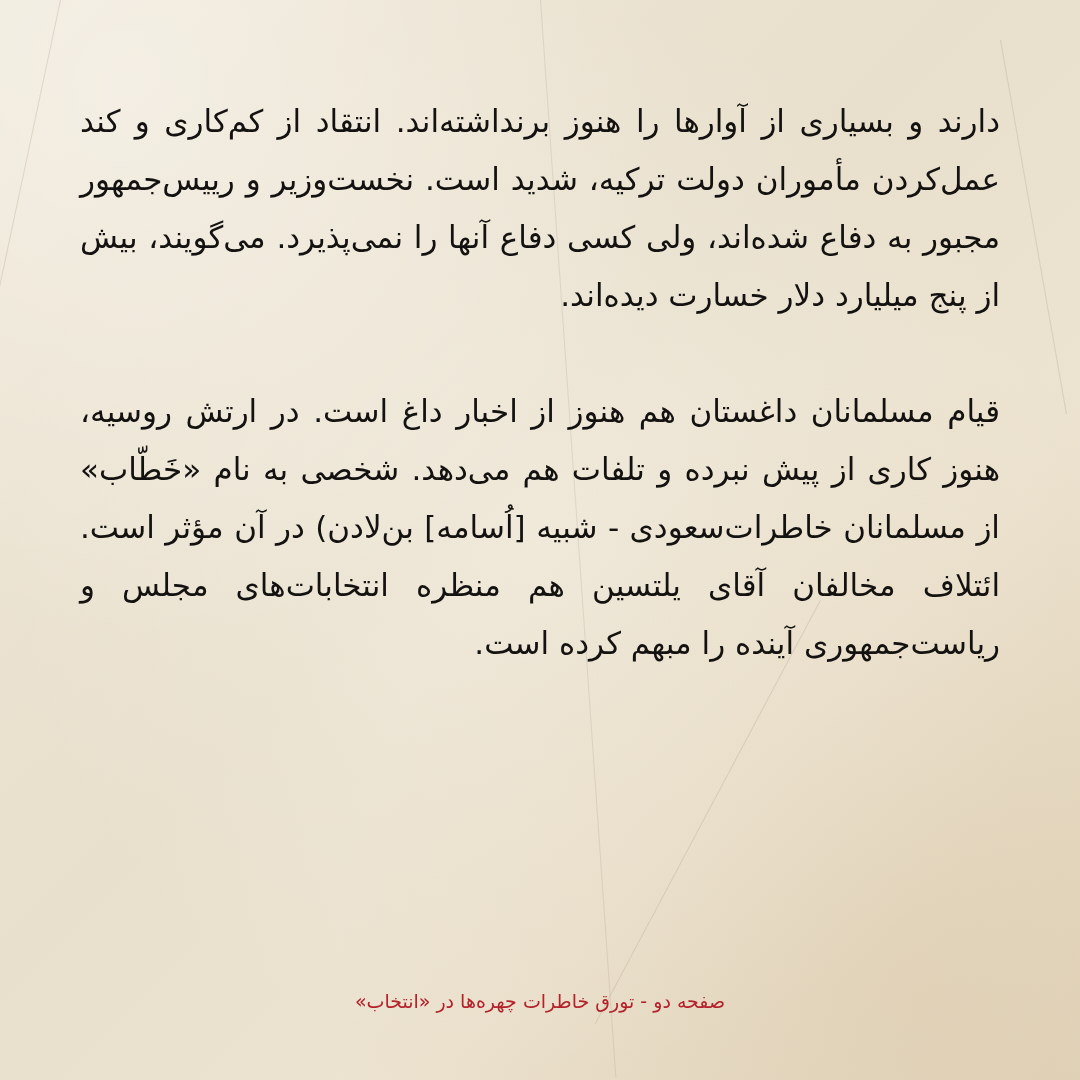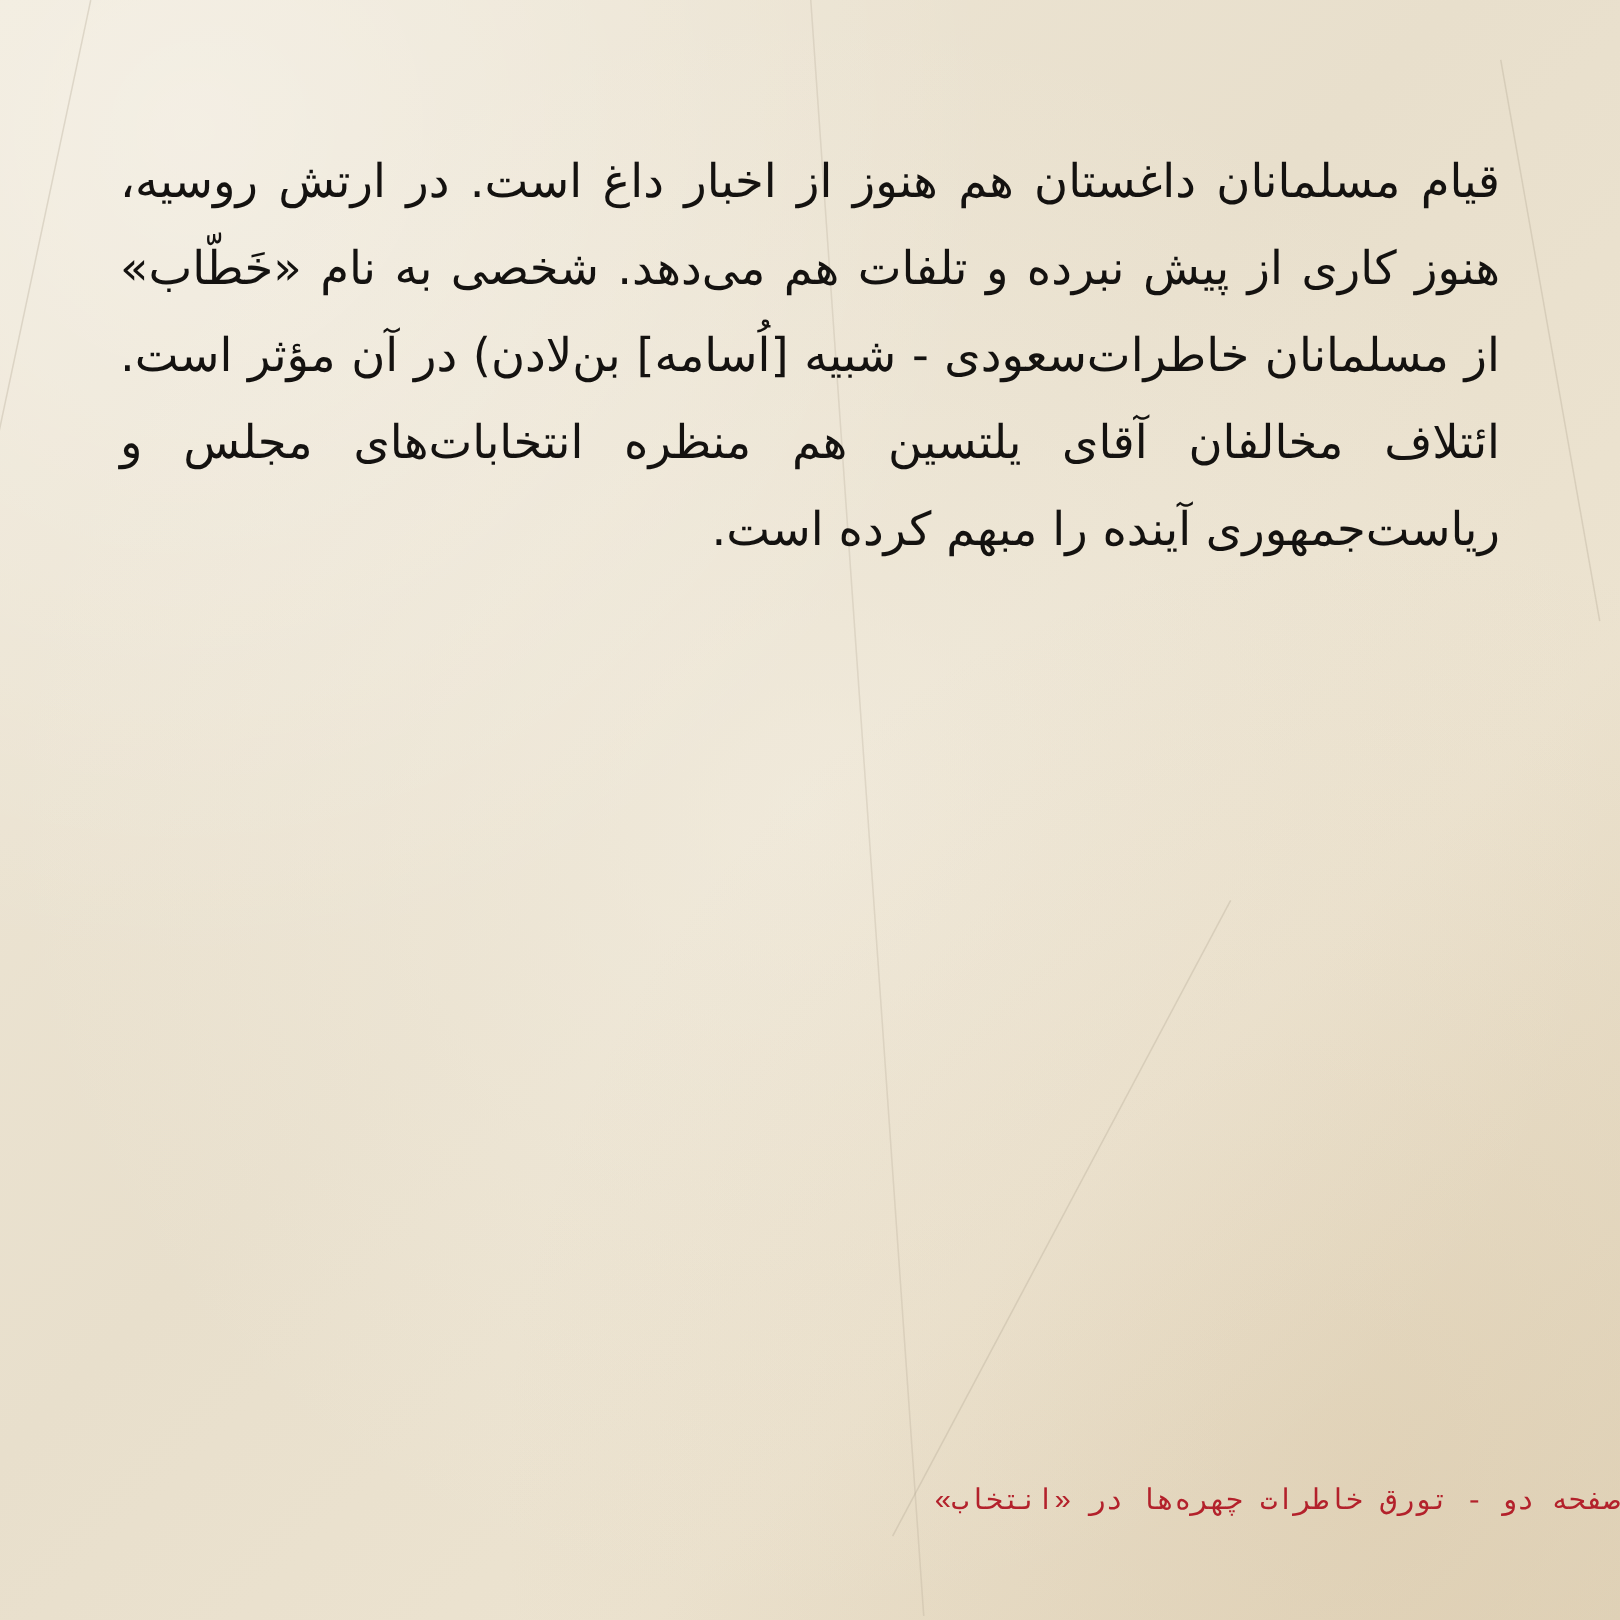--- a/index.html
+++ b/index.html
@@ -46,34 +46,34 @@
     }
     .para {
       margin: 0 0 58px 0;
     }
     .footer {
       position: absolute;
       left: 0;
       right: 0;
       top: 986px;
       direction: rtl;
-      text-align: right;
+      text-align: center;
       color: #b3212b;
       font-size: 19px;
       line-height: 30px;
-      font-family: Liberation Mono, monospace;
     }
   </style>
 </head>
 <body>
 
 <div class="paper">
   <div class="crack c1"></div>
   <div class="crack c2"></div>
   <div class="crack c3"></div>
   <div class="crack c4"></div>
 </div>
 
 <div class="content">
+  <p class="para">دارند و بسیاری از آوارها را هنوز برنداشته‌اند. انتقاد از کم‌کاری و کند عمل‌کردن مأموران دولت ترکیه، شدید است. نخست‌وزیر و رییس‌جمهور مجبور به دفاع شده‌اند، ولی کسی دفاع آنها را نمی‌پذیرد. می‌گویند، بیش از پنج میلیارد دلار خسارت دیده‌اند.</p>
   <p class="para">قیام مسلمانان داغستان هم هنوز از اخبار داغ است. در ارتش روسیه، هنوز کاری از پیش نبرده و تلفات هم می‌دهد. شخصی به نام «خَطّاب» از مسلمانان خاطرات‌سعودی - شبیه [اُسامه] بن‌لادن) در آن مؤثر است. ائتلاف مخالفان آقای یلتسین هم منظره انتخابات‌های مجلس و ریاست‌جمهوری آینده را مبهم کرده است.</p>
 </div>
 
 <div class="footer">صفحه دو - تورق خاطرات چهره‌ها در «انتخاب»</div>
 
 </body></html>

